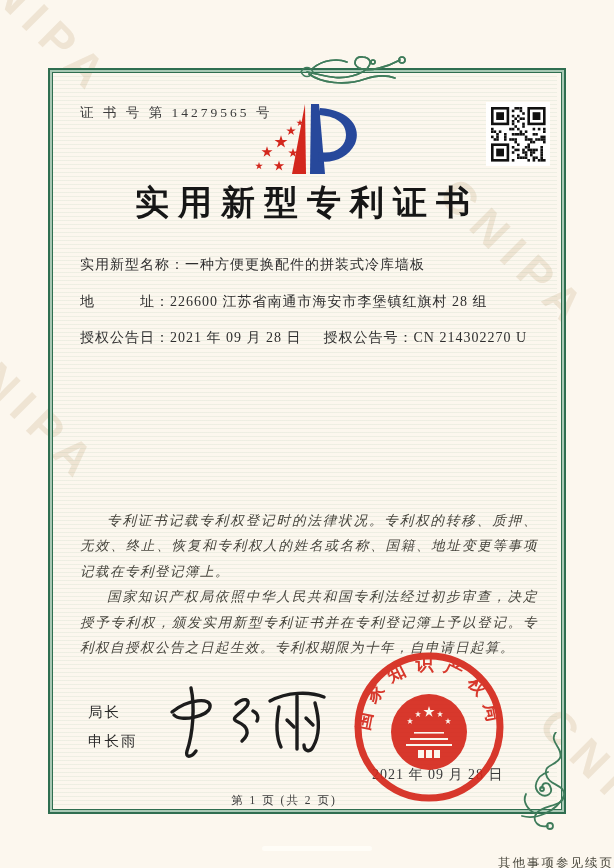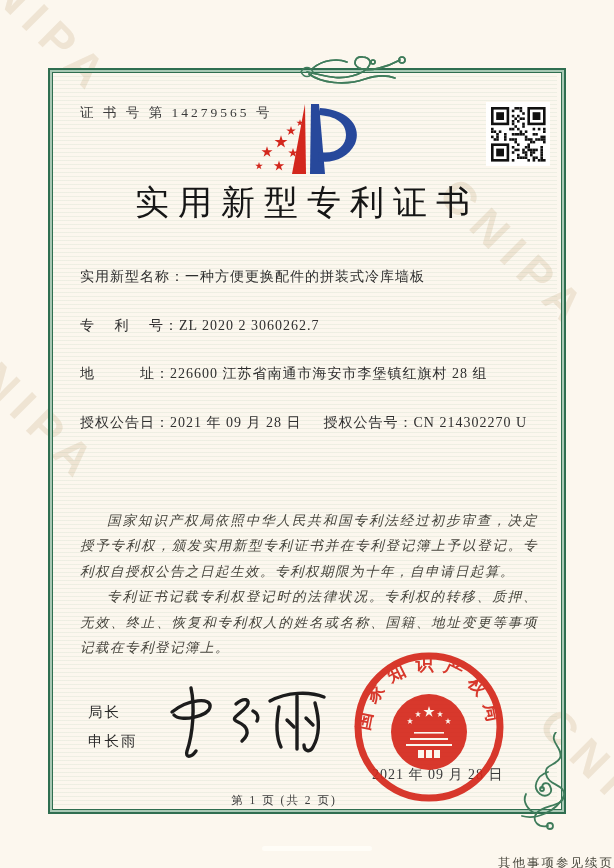--- a/index.html
+++ b/index.html
@@ -12,23 +12,23 @@
     border:2px solid #2f6e50;
     box-shadow:inset 0 0 0 2px #a9c9b5, inset 0 0 0 3px #2f6e50;}
   .guilloche{position:absolute;left:53px;top:73px;width:504px;height:732px;
     background:repeating-linear-gradient(0deg, rgba(110,162,128,0.10) 0 1px, transparent 1px 4px);
     pointer-events:none;}
   .cert-no{position:absolute;left:80px;top:104px;font-size:13.5px;letter-spacing:3px;color:#3c3c3c;}
   .qr-box{position:absolute;left:486px;top:102px;width:64px;height:64px;background:#ffffff;}
   .qr-box svg{display:block;}
   .logo{position:absolute;left:248px;top:98px;width:120px;height:90px;}
   .title{position:absolute;left:0;top:180px;width:614px;text-align:center;
-    font-size:34px;font-weight:400;letter-spacing:9px;color:#161616;}
+    font-size:34px;font-weight:700;letter-spacing:9px;color:#161616;}
   .fields{position:absolute;left:80px;top:256px;width:460px;font-size:14px;color:#2f2f2f;}
-  .frow{height:36.5px;letter-spacing:1px;white-space:nowrap;margin-top:12px;}
+  .frow{height:36.5px;letter-spacing:1px;white-space:nowrap;}
   .frow .lbl{color:#2f2f2f;}
   .grant-row{display:flex;gap:22px;}
   .body-text{position:absolute;left:80px;top:508px;width:458px;font-size:13.5px;
     line-height:1.88;color:#46453d;letter-spacing:1.5px;font-style:italic;text-align:justify;}
   .body-text p{margin:0;text-indent:2em;}
   .director{position:absolute;left:88px;top:698px;font-size:14.5px;line-height:2.0;
     color:#2c2c2c;letter-spacing:2px;}
   .signature{position:absolute;left:158px;top:676px;width:185px;height:95px;}
   .seal{position:absolute;left:352px;top:650px;width:154px;height:154px;opacity:0.92;}
   .stamp-date{position:absolute;left:372px;top:766px;font-size:14px;letter-spacing:1px;color:#3a3a3a;z-index:1;}
@@ -221,31 +221,30 @@
       <use href="#star" transform="translate(19,54) scale(0.58)"></use>
       <use href="#star" transform="translate(31,68) scale(0.55)"></use>
       <use href="#star" transform="translate(11,68) scale(0.4)"></use>
     </g>
   </svg>
 
   <div class="title">实用新型专利证书</div>
 
   <div class="fields">
     <div class="frow"><span class="lbl">实用新型名称：</span><span>一种方便更换配件的拼装式冷库墙板</span></div>
-    <div class="frow"><span class="lbl">专　 利 　号：</span><span>ZL 2020 2 3060262.7</span></div>
     <div class="frow"><span class="lbl">地　　　址：</span><span>226600 江苏省南通市海安市李堡镇红旗村 28 组</span></div>
     <div class="frow grant-row">
       <span><span class="lbl">授权公告日：</span><span>2021 年 09 月 28 日</span></span>
       <span><span class="lbl">授权公告号：</span><span>CN 214302270 U</span></span>
     </div>
   </div>
 
   <div class="body-text">
+    <p>专利证书记载专利权登记时的法律状况。专利权的转移、质押、无效、终止、恢复和专利权人的姓名或名称、国籍、地址变更等事项记载在专利登记簿上。</p>
     <p>国家知识产权局依照中华人民共和国专利法经过初步审查，决定授予专利权，颁发实用新型专利证书并在专利登记簿上予以登记。专利权自授权公告之日起生效。专利权期限为十年，自申请日起算。</p>
-    <p>专利证书记载专利权登记时的法律状况。专利权的转移、质押、无效、终止、恢复和专利权人的姓名或名称、国籍、地址变更等事项记载在专利登记簿上。</p>
   </div>
 
   <div class="director">
     <div>局长</div>
     <div>申长雨</div>
   </div>
 
   <svg class="signature" viewBox="0 0 185 95">
     <g stroke="#1c1c1c" stroke-width="3.4" fill="none" stroke-linecap="round" stroke-linejoin="round">
       <path d="M14,36 C30,23 54,21 52,31 C50,41 22,46 16,39"></path>

